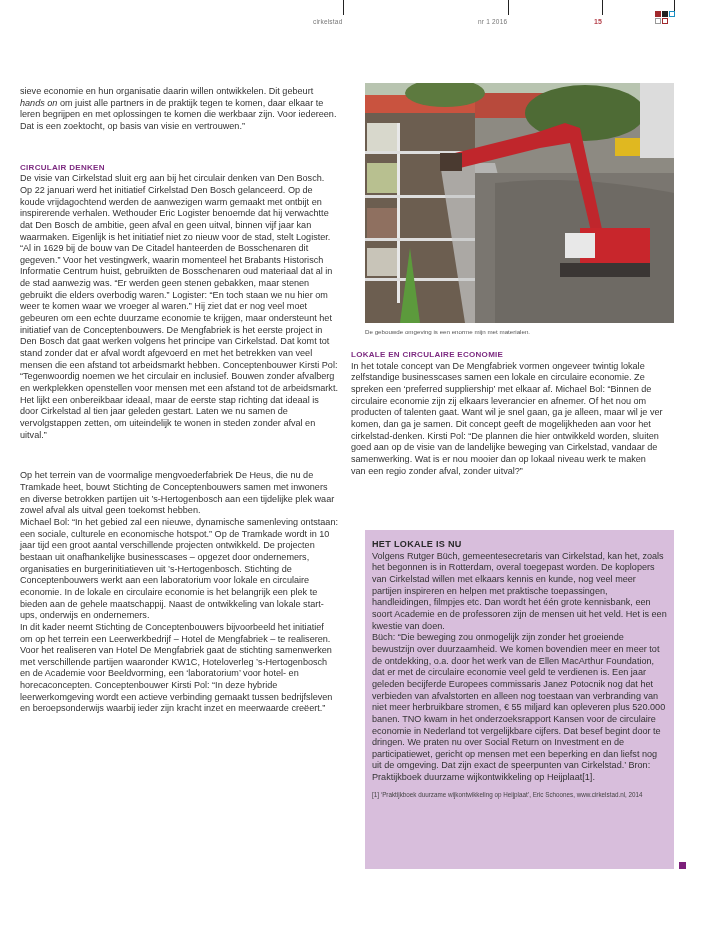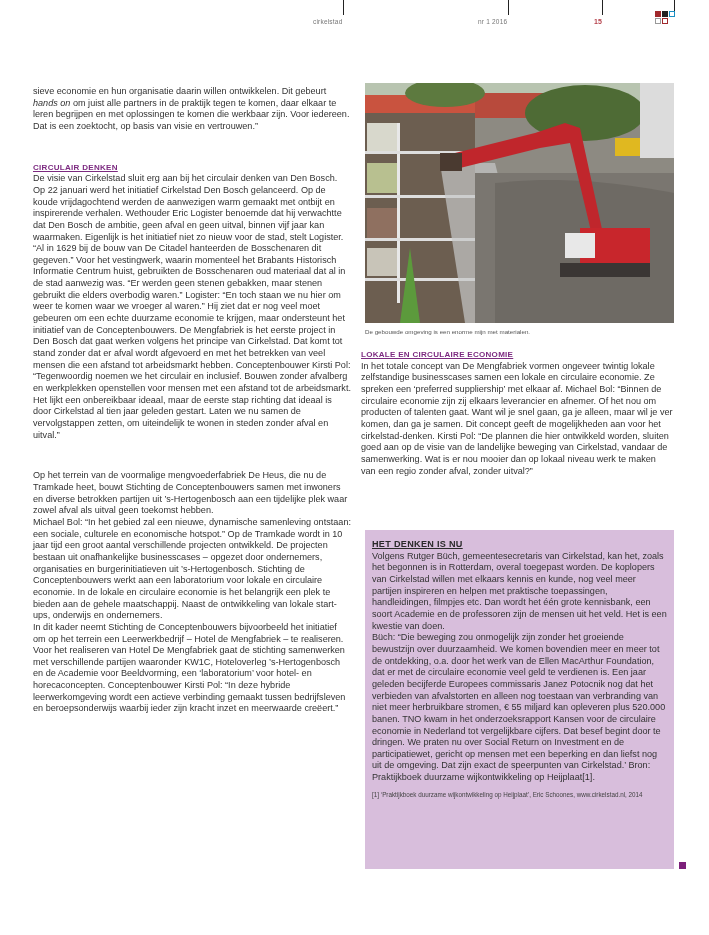--- a/index.html
+++ b/index.html
@@ -5,21 +5,21 @@
   html, body { margin:0; padding:0; background:#ffffff; }
   body { width:709px; height:935px; position:relative; overflow:hidden;
          font-family:"Liberation Sans", sans-serif; color:#3a3a3a; }
   .tick { position:absolute; top:0; width:1px; height:15px; background:#222; }
   .hdr { position:absolute; top:18px; font-size:6.5px; color:#777; letter-spacing:0.2px; }
   .hdr.page { color:#b5404a; font-size:7px; font-weight:bold; }
   .logo { position:absolute; left:655px; top:11px; width:22px; height:14px; }
   .logo .c { position:absolute; width:6px; height:6px; box-sizing:border-box; }
   .col { position:absolute; font-size:9.1px; line-height:11.65px; color:#333; }
   .col p { margin:0; }
-  .h { color:#7c2a80; font-weight:bold; font-size:8px; letter-spacing:0.3px; margin:0; line-height:11.6px;text-decoration:underline; }
+  .h { color:#7c2a80; font-weight:bold; font-size:8px; letter-spacing:0.3px; margin:0; line-height:11.6px; }
   .photo { position:absolute; left:365px; top:83px; width:309px; height:240px; overflow:hidden; background:#9a9890; }
   .caption { position:absolute; left:365px; top:328px; font-size:6.2px; color:#555; }
   .box { position:absolute; left:365px; top:530px; width:309px; height:339px; background:#d8bedc; box-sizing:border-box; padding:9px 7px 0 7px; }
   .box .h { color:#2a2a2a; }
   .box p { margin:0; font-size:9.1px; line-height:11.65px; color:#333; }
   .footnote { font-size:6.3px !important; line-height:10px !important; margin-top:6px !important; color:#444 !important; padding-left:10px; text-indent:-10px; }
   .endmark { position:absolute; left:679px; top:862px; width:7px; height:7px; background:#7c1f7a; }
   em { font-style:italic; }
 </style>
 </head>
@@ -35,21 +35,21 @@
 <div class="hdr page" style="left:594px;">15</div>
 
 <div class="logo">
   <div class="c" style="left:0;top:0;background:#a0282c;"></div>
   <div class="c" style="left:7px;top:0;background:#222;"></div>
   <div class="c" style="left:14px;top:0;border:1.5px solid #1a8fc4;"></div>
   <div class="c" style="left:0;top:7px;border:1.5px solid #999;"></div>
   <div class="c" style="left:7px;top:7px;border:1.5px solid #a0282c;"></div>
 </div>
 
-<div class="col" style="left:33px; top:86px; width:318px;">
+<div class="col" style="left:20px; top:86px; width:318px;">
   <p><span>sieve economie en hun organisatie daarin willen ontwikkelen. Dit gebeurt </span><em>hands on</em><span> om juist alle partners in de praktijk tegen te komen, daar elkaar te leren begrijpen en met oplossingen te komen die werkbaar zijn. Voor iedereen. Dat is een zoektocht, op basis van visie en vertrouwen.”</span></p>
 
   <div style="height:29px;"></div>
   <p class="h">CIRCULAIR DENKEN</p>
   <p>De visie van Cirkelstad sluit erg aan bij het circulair denken van Den Bosch. Op 22 januari werd het initiatief Cirkelstad Den Bosch gelanceerd. Op de koude vrijdagochtend werden de aanwezigen warm gemaakt met ontbijt en inspirerende verhalen. Wethouder Eric Logister benoemde dat hij verwachtte dat Den Bosch de ambitie, geen afval en geen uitval, binnen vijf jaar kan waarmaken. Eigenlijk is het initiatief niet zo nieuw voor de stad, stelt Logister. “Al in 1629 bij de bouw van De Citadel hanteerden de Bosschenaren dit gegeven.” Voor het vestingwerk, waarin momenteel het Brabants Historisch Informatie Centrum huist, gebruikten de Bosschenaren oud materiaal dat al in de stad aanwezig was. “Er werden geen stenen gebakken, maar stenen gebruikt die elders overbodig waren.” Logister: “En toch staan we nu hier om weer te komen waar we vroeger al waren.” Hij ziet dat er nog veel moet gebeuren om een echte duurzame economie te krijgen, maar ondersteunt het initiatief van de Conceptenbouwers. De Mengfabriek is het eerste project in Den Bosch dat gaat werken volgens het principe van Cirkelstad. Dat komt tot stand zonder dat er afval wordt afgevoerd en met het betrekken van veel mensen die een afstand tot arbeidsmarkt hebben. Conceptenbouwer Kirsti Pol: “Tegenwoordig noemen we het circulair en inclusief. Bouwen zonder afvalberg en werkplekken openstellen voor mensen met een afstand tot de arbeidsmarkt. Het lijkt een onbereikbaar ideaal, maar de eerste stap richting dat ideaal is door Cirkelstad al tien jaar geleden gestart. Laten we nu samen de vervolgstappen zetten, om uiteindelijk te wonen in steden zonder afval en uitval.”</p>
 
   <div style="height:29px;"></div>
   <p>Op het terrein van de voormalige mengvoederfabriek De Heus, die nu de Tramkade heet, bouwt Stichting de Conceptenbouwers samen met inwoners en diverse betrokken partijen uit ’s-Hertogenbosch aan een tijdelijke plek waar zowel afval als uitval geen toekomst hebben.</p>
   <p>Michael Bol: “In het gebied zal een nieuwe, dynamische samenleving ontstaan: een sociale, culturele en economische hotspot.” Op de Tramkade wordt in 10 jaar tijd een groot aantal verschillende projecten ontwikkeld. De projecten bestaan uit onafhankelijke businesscases – opgezet door ondernemers, organisaties en burgerinitiatieven uit ’s-Hertogenbosch. Stichting de Conceptenbouwers werkt aan een laboratorium voor lokale en circulaire economie. In de lokale en circulaire economie is het belangrijk een plek te bieden aan de gehele maatschappij. Naast de ontwikkeling van lokale start-ups, onderwijs en ondernemers.</p>
   <p>In dit kader neemt Stichting de Conceptenbouwers bijvoorbeeld het initiatief om op het terrein een Leerwerkbedrijf – Hotel de Mengfabriek – te realiseren. Voor het realiseren van Hotel De Mengfabriek gaat de stichting samenwerken met verschillende partijen waaronder KW1C, Hoteloverleg ’s-Hertogenbosch en de Academie voor Beeldvorming, een ‘laboratorium’ voor hotel- en horecaconcepten. Conceptenbouwer Kirsti Pol: “In deze hybride leerwerkomgeving wordt een actieve verbinding gemaakt tussen bedrijfsleven en beroepsonderwijs waarbij ieder zijn kracht inzet en meerwaarde creëert.”</p>
@@ -81,25 +81,25 @@
     <rect x="75" y="70" width="22" height="18" fill="#4a3a30"></rect>
     <rect x="215" y="145" width="70" height="35" fill="#c8262c"></rect>
     <rect x="200" y="150" width="30" height="25" fill="#e8e8e8"></rect>
     <rect x="195" y="180" width="90" height="14" fill="#3a3634"></rect>
     <rect x="250" y="55" width="25" height="18" fill="#e0b820"></rect>
     <polygon points="45,165 55,240 35,240" fill="#5c9a3c"></polygon>
   </svg>
 </div>
 <div class="caption">De gebouwde omgeving is een enorme mijn met materialen.</div>
 
-<div class="col" style="left:361px; top:349px; width:312px;">
+<div class="col" style="left:351px; top:349px; width:312px;">
   <p class="h">LOKALE EN CIRCULAIRE ECONOMIE</p>
   <p>In het totale concept van De Mengfabriek vormen ongeveer twintig lokale zelfstandige businesscases samen een lokale en circulaire economie. Ze spreken een ‘preferred suppliership’ met elkaar af. Michael Bol: “Binnen de circulaire economie zijn zij elkaars leverancier en afnemer. Of het nou om producten of talenten gaat. Want wil je snel gaan, ga je alleen, maar wil je ver komen, dan ga je samen. Dit concept geeft de mogelijkheden aan voor het cirkelstad-denken. Kirsti Pol: “De plannen die hier ontwikkeld worden, sluiten goed aan op de visie van de landelijke beweging van Cirkelstad, vandaar de samenwerking. Wat is er nou mooier dan op lokaal niveau werk te maken van een regio zonder afval, zonder uitval?”</p>
 </div>
 
 <div class="box">
-  <p class="h">HET DENKEN IS NU</p>
+  <p class="h">HET LOKALE IS NU</p>
   <p>Volgens Rutger Büch, gemeentesecretaris van Cirkelstad, kan het, zoals het begonnen is in Rotterdam, overal toegepast worden. De koplopers van Cirkelstad willen met elkaars kennis en kunde, nog veel meer partijen inspireren en helpen met praktische toepassingen, handleidingen, filmpjes etc. Dan wordt het één grote kennisbank, een soort Academie en de professoren zijn de mensen uit het veld. Het is een kwestie van doen.</p>
   <p>Büch: “Die beweging zou onmogelijk zijn zonder het groeiende bewustzijn over duurzaamheid. We komen bovendien meer en meer tot de ontdekking, o.a. door het werk van de Ellen MacArthur Foundation, dat er met de circulaire economie veel geld te verdienen is. Een jaar geleden becijferde Europees commissaris Janez Potocnik nog dat het verbieden van afvalstorten en alleen nog toestaan van verbranding van niet meer herbruikbare stromen, € 55 miljard kan opleveren plus 520.000 banen. TNO kwam in het onderzoeksrapport Kansen voor de circulaire economie in Nederland tot vergelijkbare cijfers. Dat besef begint door te dringen. We praten nu over Social Return on Investment en de participatiewet, gericht op mensen met een beperking en dan liefst nog uit de omgeving. Dat zijn exact de speerpunten van Cirkelstad.’ Bron: Praktijkboek duurzame wijkontwikkeling op Heijplaat[1].</p>
   <p class="footnote">[1] ‘Praktijkboek duurzame wijkontwikkeling op Heijplaat’, Eric Schoones, www.cirkelstad.nl, 2014</p>
 </div>
 
 <div class="endmark"></div>
 
 </body></html>

